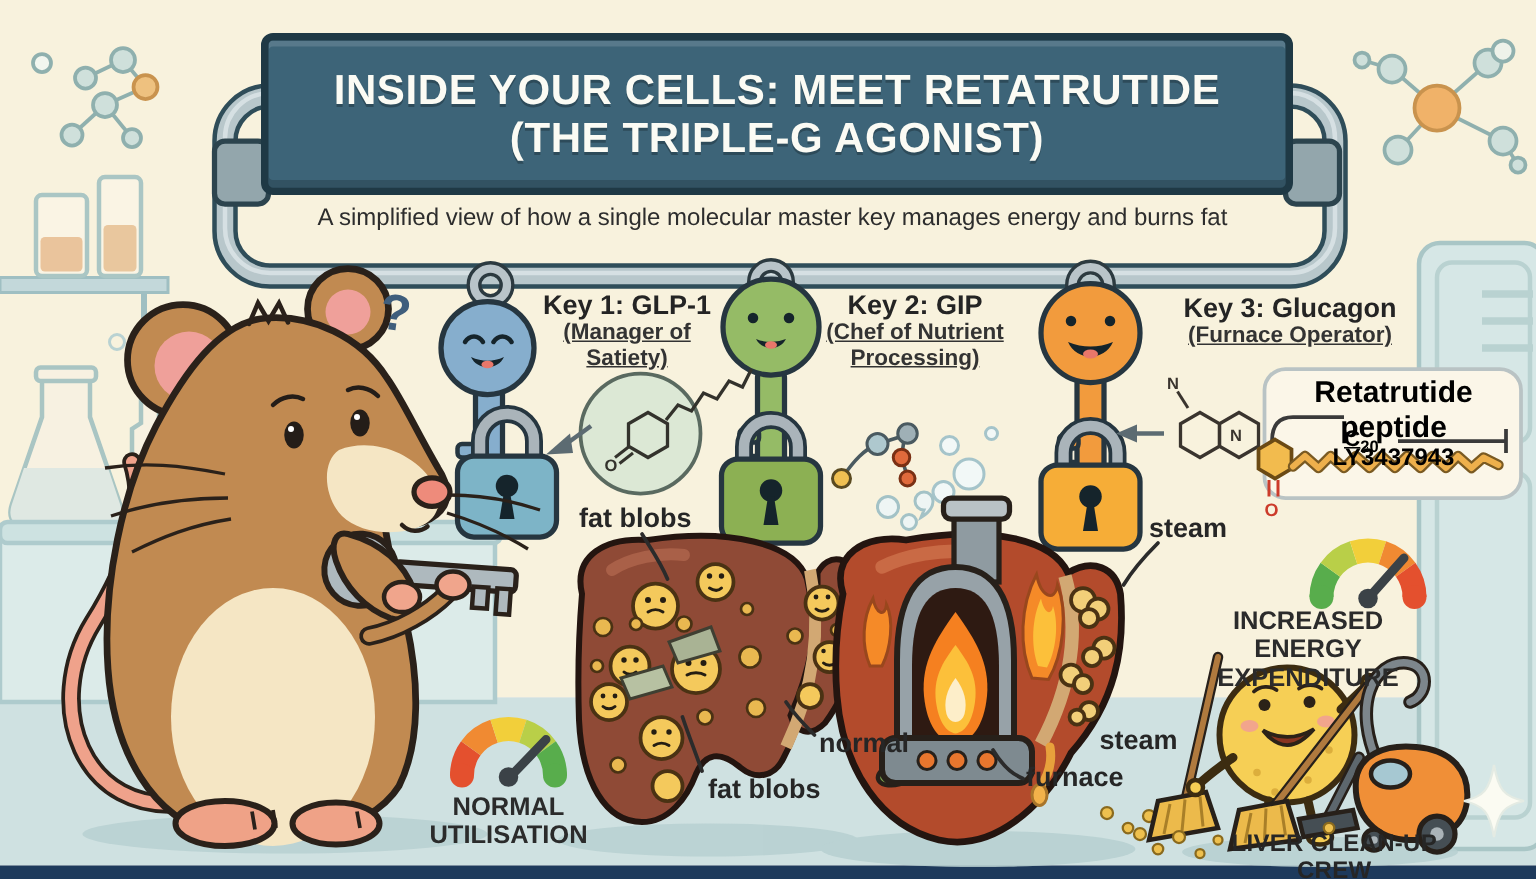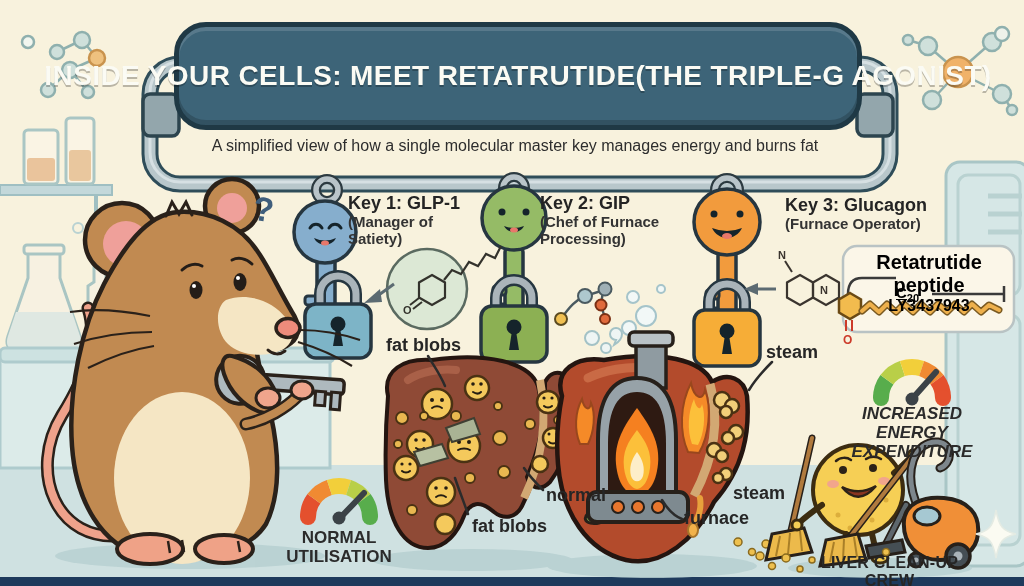--- a/index.html
+++ b/index.html
@@ -4,29 +4,29 @@
 <style>
   html,body{margin:0;padding:0;background:#e8e8e8;}
   #canvas{position:relative;width:1024px;height:586px;overflow:hidden;
           font-family:"Liberation Sans","DejaVu Sans",sans-serif;user-select:none;}
   .wall{position:absolute;left:0;top:0;width:1024px;height:465px;background:#f8f2dd;}
   .floor{position:absolute;left:0;top:465px;width:1024px;height:112px;background:#cfe1e1;}
   .footer-strip{position:absolute;left:0;top:577px;width:1024px;height:9px;background:#1e3a5c;}
   #art{position:absolute;left:0;top:0;z-index:1;}
   .txt{position:absolute;z-index:2;color:#262626;}
   .banner{position:absolute;z-index:2;left:174px;top:22px;width:688px;height:108px;
-          background:#3d6478;border:5px solid #1f3945;border-radius:32px;
+          background:#3d6478;border:5px solid #1f3945;border-radius:8px;
           box-shadow:inset 0 4px 0 rgba(255,255,255,.14), inset 0 -5px 0 rgba(0,0,0,.18);
-          display:flex;flex-direction:row;justify-content:center;align-items:center;box-sizing:border-box;}
+          display:flex;flex-direction:column;justify-content:center;align-items:center;box-sizing:border-box;}
   .banner .t{font-size:28px;font-weight:900;letter-spacing:.4px;color:#fbfbf4;line-height:1.16;
              text-align:center;text-shadow:0 2px 0 rgba(0,0,0,.25);white-space:nowrap;}
   .subtitle{left:165px;top:137px;width:700px;text-align:center;font-size:16px;font-weight:400;color:#2d2d2d;}
-  .key-label{position:absolute;z-index:2;text-align:left;}
+  .key-label{position:absolute;z-index:2;text-align:center;}
   .key-label .name{font-size:18px;font-weight:800;color:#242424;}
-  .key-label .role{font-size:15px;font-weight:700;color:#333;line-height:1.12;}
+  .key-label .role{font-size:15px;font-weight:700;color:#333;line-height:1.12;text-decoration:underline;}
   .anno{font-size:18px;font-weight:700;color:#262626;white-space:nowrap;}
   .peptide{position:absolute;z-index:2;left:847px;top:251px;width:164px;text-align:center;}
   .peptide .p1{font-size:20px;font-weight:800;}
   .peptide .p2{font-size:16px;font-weight:800;}
   .formula{position:absolute;z-index:2;left:896px;top:284px;font-size:15px;font-weight:800;text-decoration:underline;}
   .formula sub{font-size:11px;}
   .gauge-text{position:absolute;z-index:2;text-align:center;font-weight:800;color:#2b2b2b;line-height:1.12;}
   .gauge-text div{font-size:17px;}
   .cleanup{left:797px;top:554px;width:185px;text-align:center;font-size:16px;font-weight:800;letter-spacing:.2px;}
   .qmark{left:253px;top:190px;font-size:34px;font-weight:800;color:#3f5e7c;transform:rotate(8deg);}
@@ -463,21 +463,21 @@
   <div class="txt subtitle">A simplified view of how a single molecular master key manages energy and burns fat</div>
   <div class="txt qmark">?</div>
 
   <div class="key-label" style="left:348px;top:193px;width:140px;">
     <div class="name">Key 1: GLP-1</div>
     <div class="role">(Manager of</div>
     <div class="role">Satiety)</div>
   </div>
   <div class="key-label" style="left:540px;top:193px;width:140px;">
     <div class="name">Key 2: GIP</div>
-    <div class="role">(Chef of Furnace</div>
+    <div class="role">(Chef of Nutrient</div>
     <div class="role">Processing)</div>
   </div>
   <div class="key-label" style="left:785px;top:195px;width:150px;">
     <div class="name">Key 3: Glucagon</div>
     <div class="role">(Furnace Operator)</div>
   </div>
 
   <div class="peptide">
     <div class="p1">Retatrutide peptide</div>
     <div class="p2">LY3437943</div>
@@ -488,19 +488,19 @@
   <div class="txt anno" style="left:472px;top:516px;">fat blobs</div>
   <div class="txt anno" style="left:546px;top:485px;">normal</div>
   <div class="txt anno" style="left:766px;top:342px;">steam</div>
   <div class="txt anno" style="left:733px;top:483px;">steam</div>
   <div class="txt anno" style="left:684px;top:508px;">furnace</div>
 
   <div class="gauge-text" style="left:259px;top:528px;width:160px;">
     <div>NORMAL</div>
     <div>UTILISATION</div>
   </div>
-  <div class="gauge-text" style="left:832px;top:404px;width:160px;font-style:italic;">
+  <div class="gauge-text" style="left:792px;top:404px;width:160px;">
     <div>INCREASED ENERGY</div>
     <div>EXPENDITURE</div>
   </div>
 
   <div class="txt cleanup">LIVER CLEAN-UP CREW</div>
 </div>
 
 </body></html>

